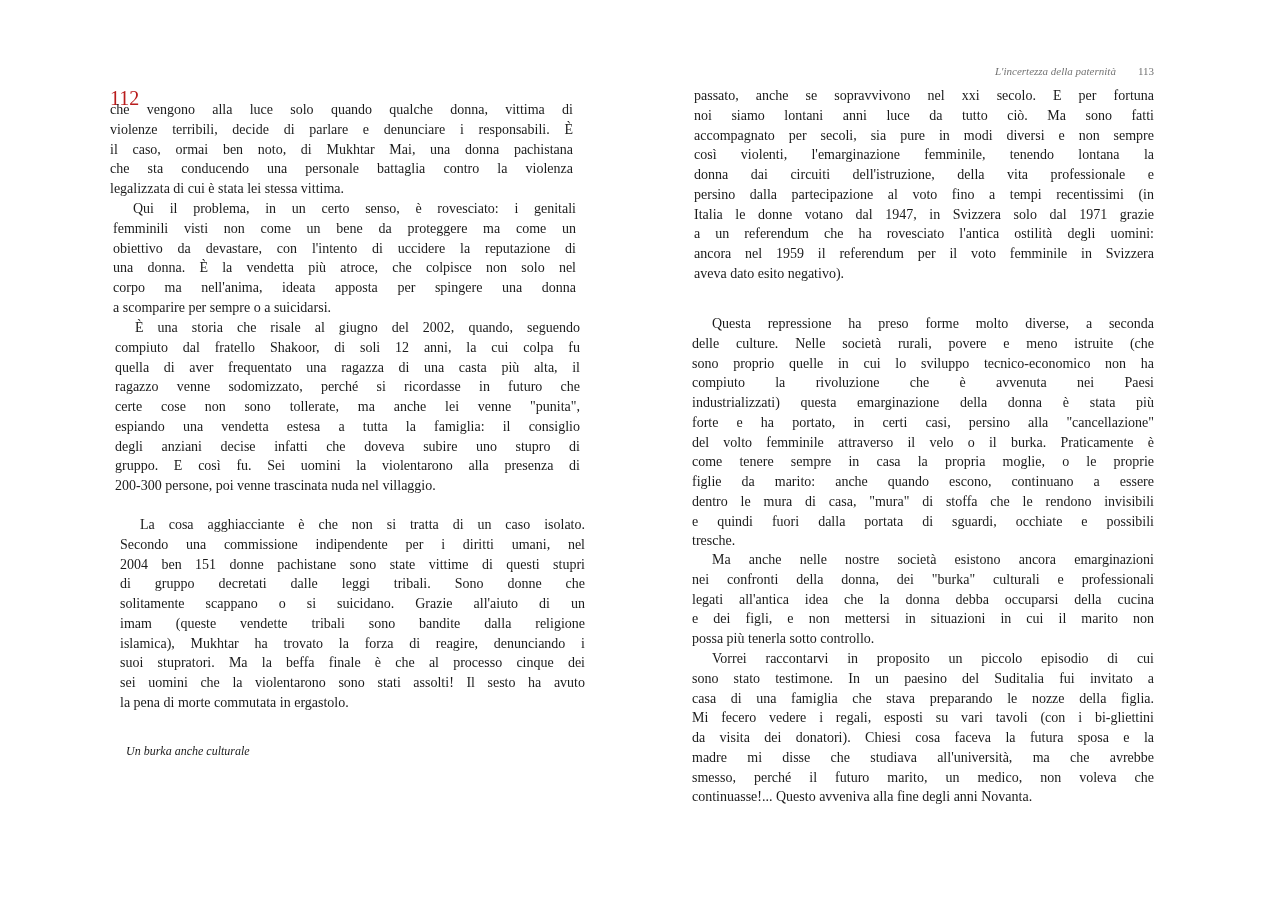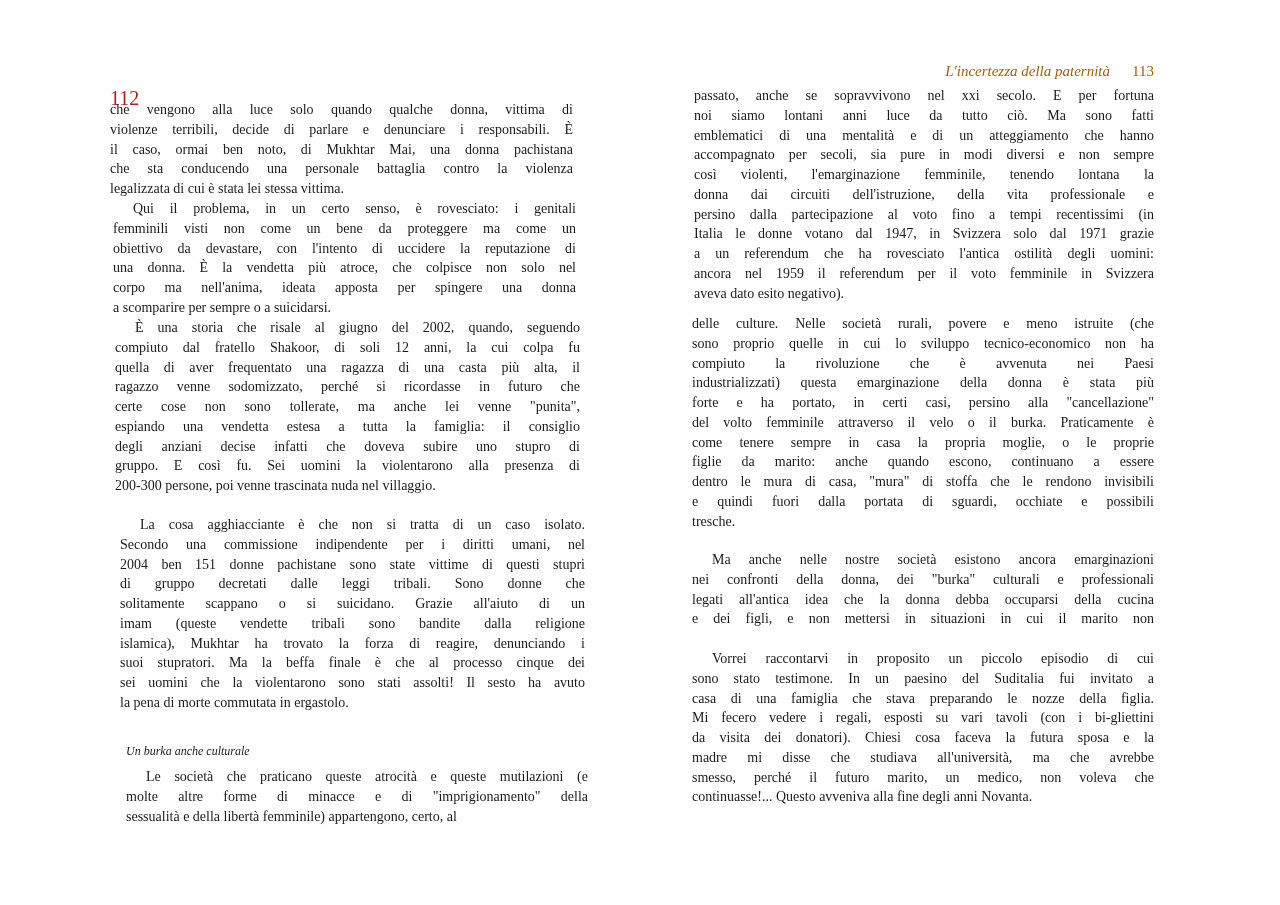--- a/index.html
+++ b/index.html
@@ -28,24 +28,24 @@
     font-size: 20px;
     line-height: 18px;
     color: #b91c1c;
     margin-top: 20px;
   }
   .folio-left { left: 110px; top: 69px; }
   .running-head {
     position: absolute;
     right: 126px;
     top: 62px;
-    font-size: 15px;
+    font-size: 11px;
     line-height: 18px;
     white-space: nowrap;
-    color: #a16207;
+    color: #737373;
   }
   .running-head .title { font-style: italic; margin-right: 22px; }
 
   .para {
     position: absolute;
     font-size: 14px;
   }
   .line {
     display: block;
     height: 19.75px;
@@ -112,65 +112,61 @@
     <span class="line">solitamente scappano o si suicidano. Grazie all'aiuto di un</span>
     <span class="line">imam (queste vendette tribali sono bandite dalla religione</span>
     <span class="line">islamica), Mukhtar ha trovato la forza di reagire, denunciando i</span>
     <span class="line">suoi stupratori. Ma la beffa finale è che al processo cinque dei</span>
     <span class="line">sei uomini che la violentarono sono stati assolti! Il sesto ha avuto</span>
     <span class="line last">la pena di morte commutata in ergastolo.</span>
   </div>
 
   <div class="section-heading" style="left:126px; top:742px;">Un burka anche culturale</div>
 
-  <div class="para" style="left:126px; top:767px; width:462px;">
-    <span class="line indent">Le società che praticano queste atrocità e queste mutilazioni (e</span>
-    <span class="line">molte altre forme di minacce e di "imprigionamento" della</span>
-    <span class="line last">sessualità e della libertà femminile) appartengono, certo, al</span>
-  </div>
 </div>
 
 <div class="page page-right">
   <div class="running-head">
     <span class="title">L'incertezza della paternità</span><span>113</span>
   </div>
 
   <div class="para" style="left:54px; top:86px; width:460px;">
     <span class="line">passato, anche se sopravvivono nel xxi secolo. E per fortuna</span>
     <span class="line">noi siamo lontani anni luce da tutto ciò. Ma sono fatti</span>
-    <span class="line">emblematici di una mentalità e di un atteggiamento che hanno</span>
     <span class="line">accompagnato per secoli, sia pure in modi diversi e non sempre</span>
     <span class="line">così violenti, l'emarginazione femminile, tenendo lontana la</span>
     <span class="line">donna dai circuiti dell'istruzione, della vita professionale e</span>
     <span class="line">persino dalla partecipazione al voto fino a tempi recentissimi (in</span>
     <span class="line">Italia le donne votano dal 1947, in Svizzera solo dal 1971 grazie</span>
     <span class="line">a un referendum che ha rovesciato l'antica ostilità degli uomini:</span>
     <span class="line">ancora nel 1959 il referendum per il voto femminile in Svizzera</span>
     <span class="line last">aveva dato esito negativo).</span>
   </div>
 
   <div class="para" style="left:52px; top:314px; width:462px;">
+    <span class="line indent">Questa repressione ha preso forme molto diverse, a seconda</span>
     <span class="line">delle culture. Nelle società rurali, povere e meno istruite (che</span>
     <span class="line">sono proprio quelle in cui lo sviluppo tecnico-economico non ha</span>
     <span class="line">compiuto la rivoluzione che è avvenuta nei Paesi</span>
     <span class="line">industrializzati) questa emarginazione della donna è stata più</span>
     <span class="line">forte e ha portato, in certi casi, persino alla "cancellazione"</span>
     <span class="line">del volto femminile attraverso il velo o il burka. Praticamente è</span>
     <span class="line">come tenere sempre in casa la propria moglie, o le proprie</span>
     <span class="line">figlie da marito: anche quando escono, continuano a essere</span>
     <span class="line">dentro le mura di casa, "mura" di stoffa che le rendono invisibili</span>
     <span class="line">e quindi fuori dalla portata di sguardi, occhiate e possibili</span>
     <span class="line last">tresche.</span>
   </div>
 
   <div class="para" style="left:52px; top:550px; width:462px;">
     <span class="line indent">Ma anche nelle nostre società esistono ancora emarginazioni</span>
     <span class="line">nei confronti della donna, dei "burka" culturali e professionali</span>
     <span class="line">legati all'antica idea che la donna debba occuparsi della cucina</span>
     <span class="line">e dei figli, e non mettersi in situazioni in cui il marito non</span>
+    <span class="line last">possa più tenerla sotto controllo.</span>
   </div>
 
   <div class="para" style="left:52px; top:649px; width:462px;">
     <span class="line indent">Vorrei raccontarvi in proposito un piccolo episodio di cui</span>
     <span class="line">sono stato testimone. In un paesino del Suditalia fui invitato a</span>
     <span class="line">casa di una famiglia che stava preparando le nozze della figlia.</span>
     <span class="line">Mi fecero vedere i regali, esposti su vari tavoli (con i bi-gliettini</span>
     <span class="line">da visita dei donatori). Chiesi cosa faceva la futura sposa e la</span>
     <span class="line">madre mi disse che studiava all'università, ma che avrebbe</span>
     <span class="line">smesso, perché il futuro marito, un medico, non voleva che</span>

